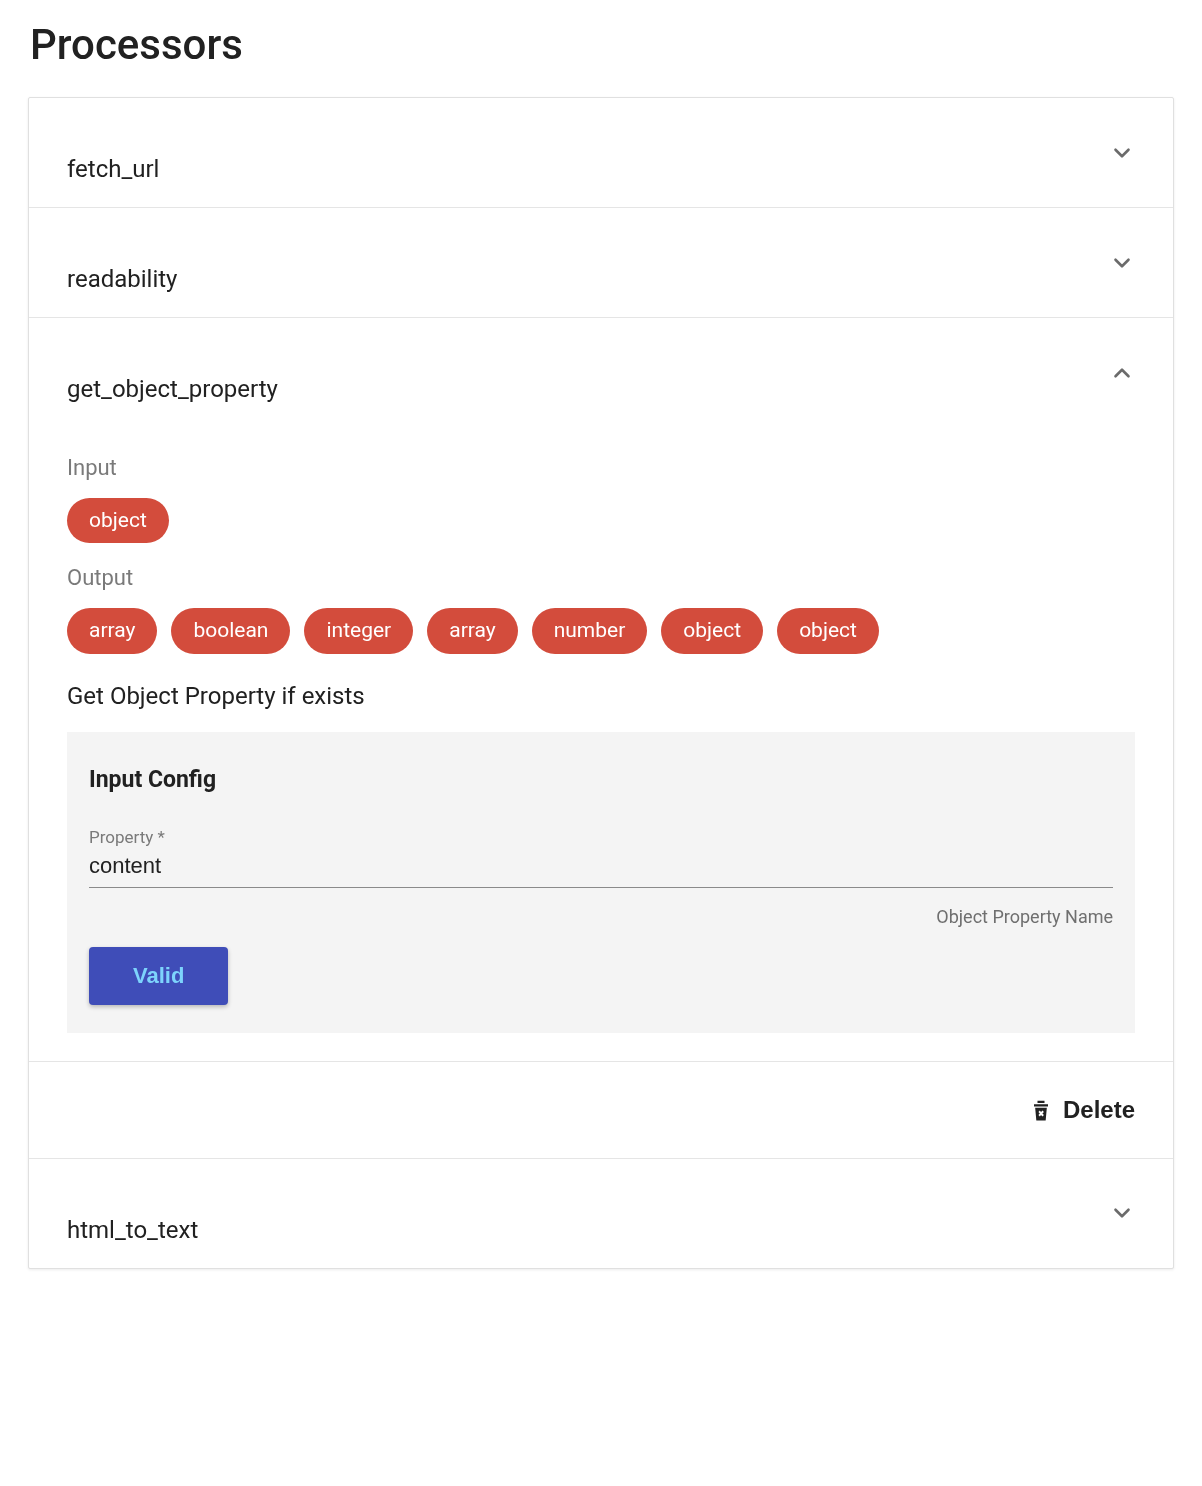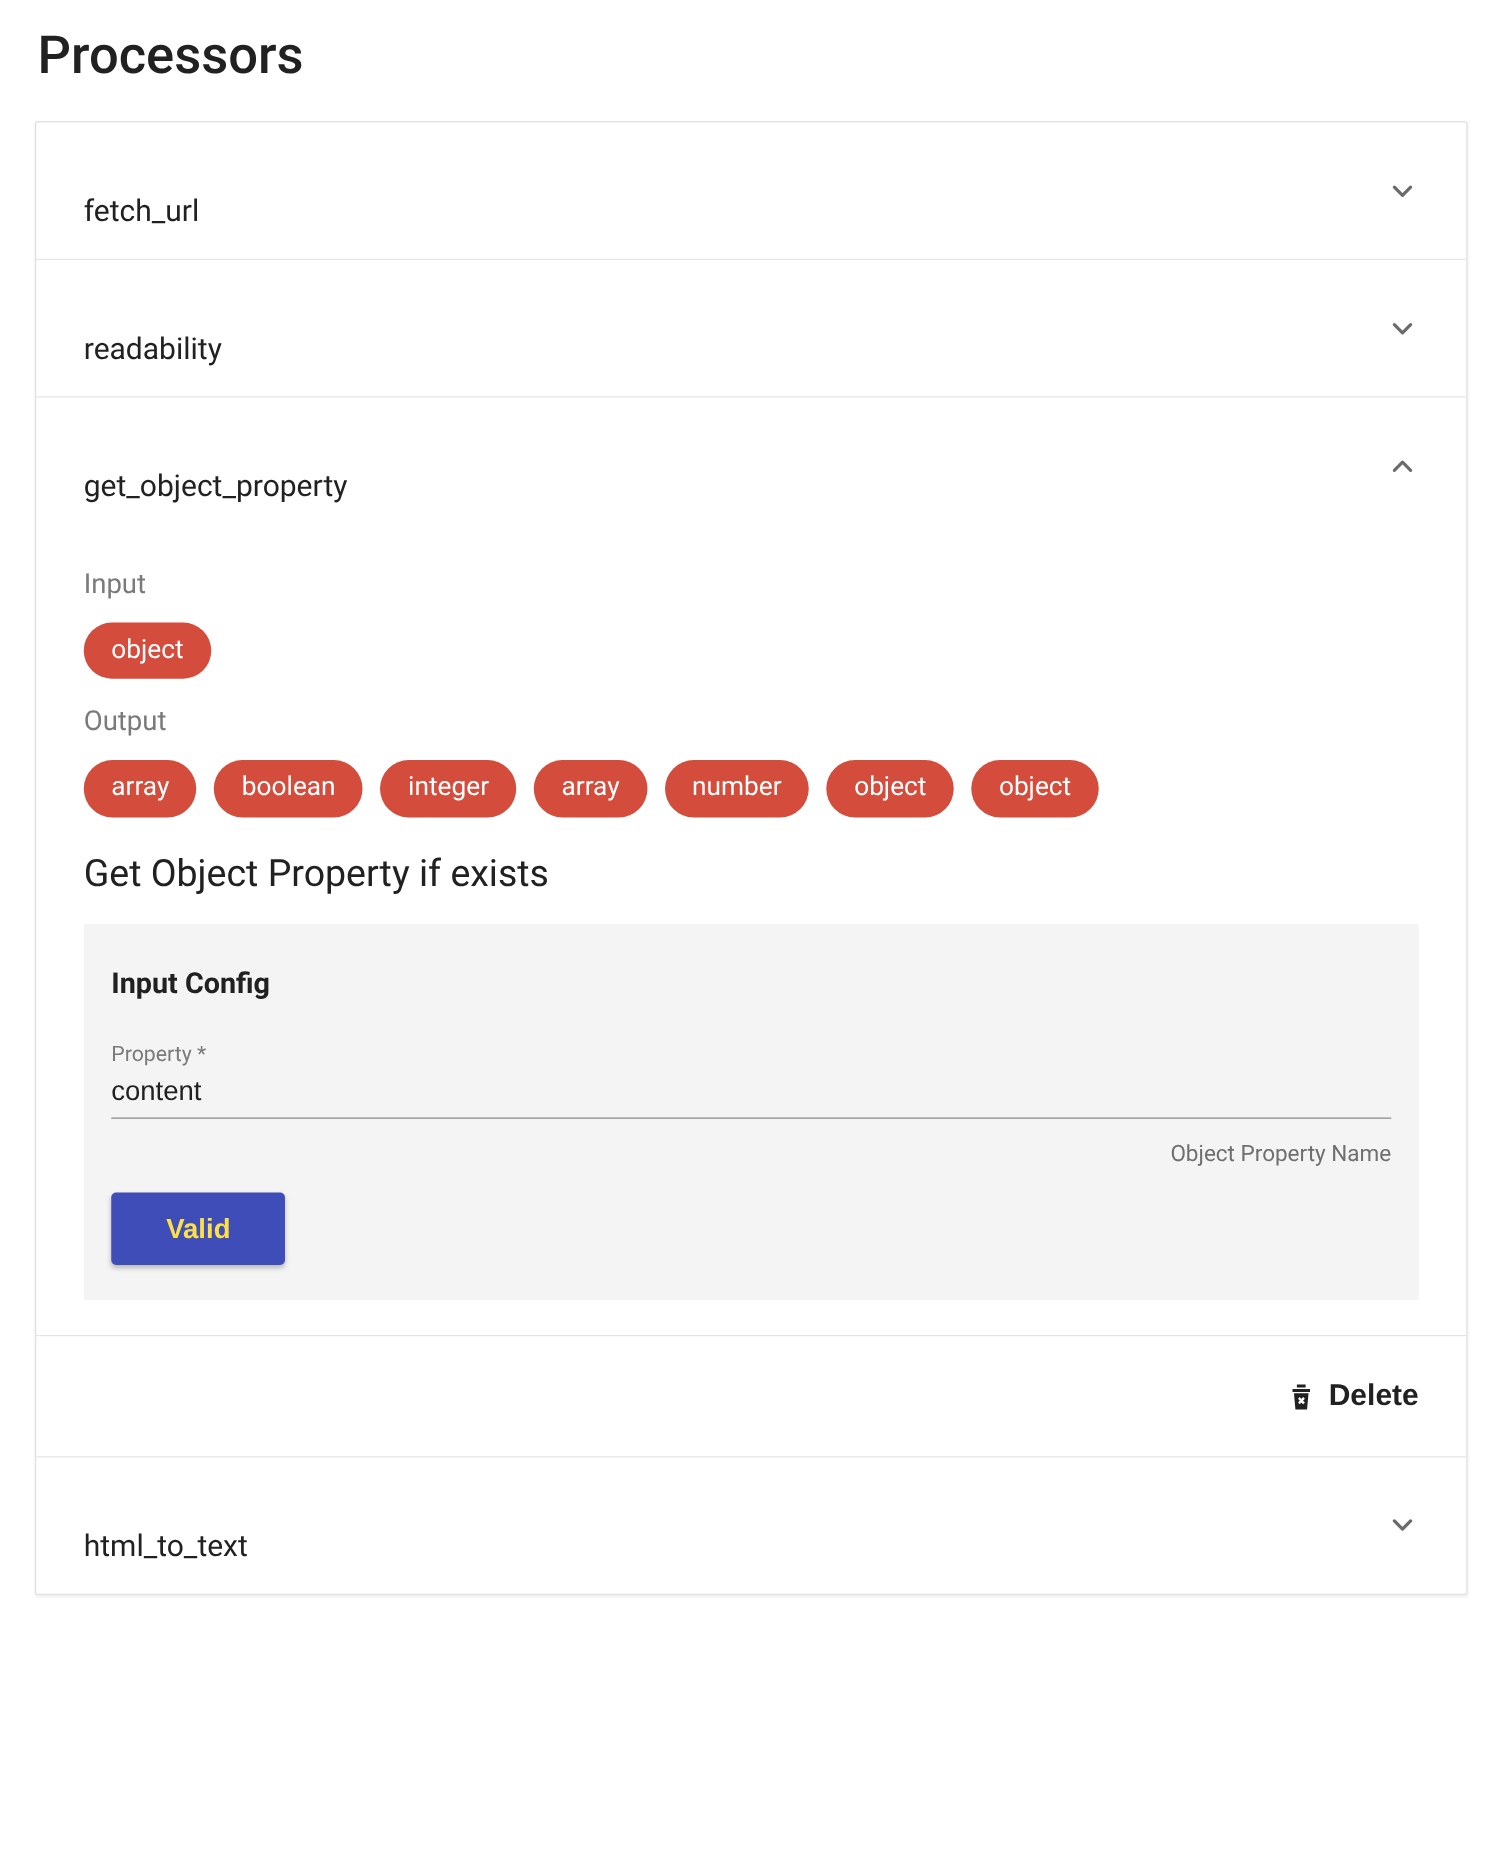--- a/index.html
+++ b/index.html
@@ -61,21 +61,21 @@
   .chip {
     background: #d34c3c;
     color: #fff;
     font-size: 21px;
     padding: 9px 22px;
     border-radius: 999px;
     line-height: 1.3;
     display: inline-block;
   }
   .description {
-    font-size: 30px;
+    font-size: 24px;
     color: #212121;
     margin: 28px 0 22px 0;
   }
   .config-box {
     background: #f4f4f4;
     padding: 34px 22px 28px 22px;
   }
   .config-heading {
     font-size: 23px;
     font-weight: 700;
@@ -102,21 +102,21 @@
   }
   .field-helper {
     text-align: right;
     font-size: 18px;
     color: #6f6f6f;
     margin-top: 18px;
   }
   .valid-button {
     margin-top: 20px;
     background: #3f4db8;
-    color: #fde047;
+    color: #7dd3fc;
     border: none;
     font-size: 22px;
     font-weight: 600;
     padding: 16px 44px;
     border-radius: 4px;
     cursor: pointer;
     box-shadow: 0 2px 4px rgba(0,0,0,0.25);
   }
   .action-row {
     display: flex;

